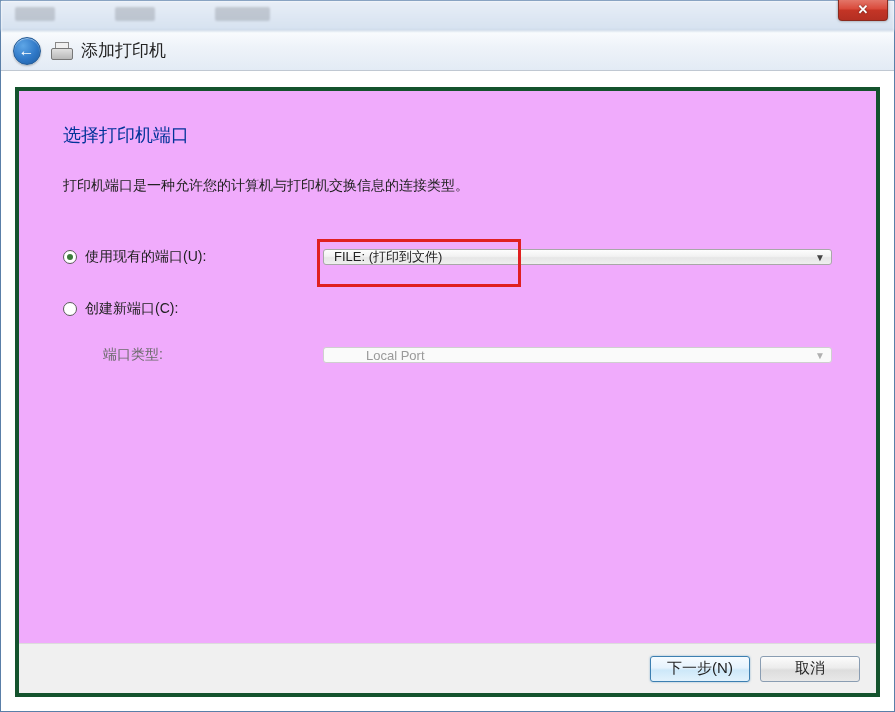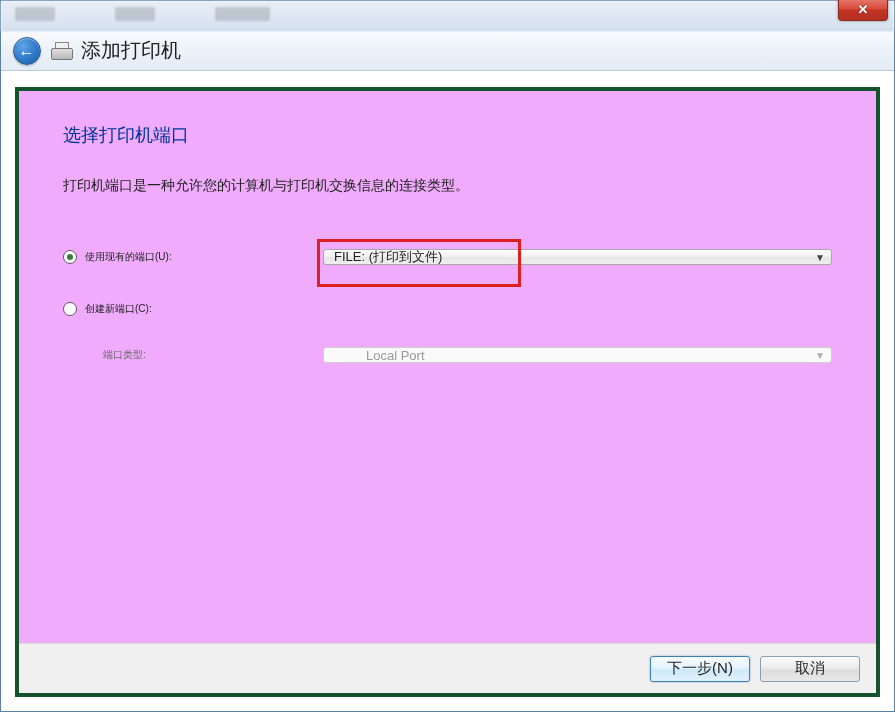--- a/index.html
+++ b/index.html
@@ -110,21 +110,21 @@
       position: absolute;
       top: 6px;
       left: 0;
       width: 20px;
       height: 10px;
       background: linear-gradient(to bottom, #e0e0e0, #b8b8b8);
       border: 1px solid #777;
       border-radius: 2px;
     }
     .header-title {
-      font-size: 20px;
+      font-size: 17px;
       color: #222;
       font-family: Liberation Serif, serif;
     }
     .content-wrapper {
       position: absolute;
       left: 14px;
       right: 14px;
       top: 86px;
       bottom: 14px;
       border: 4px solid #14532d;
@@ -148,21 +148,21 @@
       display: flex;
       align-items: center;
       margin-bottom: 20px;
       min-height: 32px;
     }
     .option-left {
       width: 260px;
       display: flex;
       align-items: center;
       gap: 8px;
-      font-size: 10px;
+      font-size: 14px;
       color: #222;
     }
     .option-left.disabled-label {
       color: #6b6b6b;
       padding-left: 40px;
     }
     .radio {
       width: 14px;
       height: 14px;
       border-radius: 50%;

